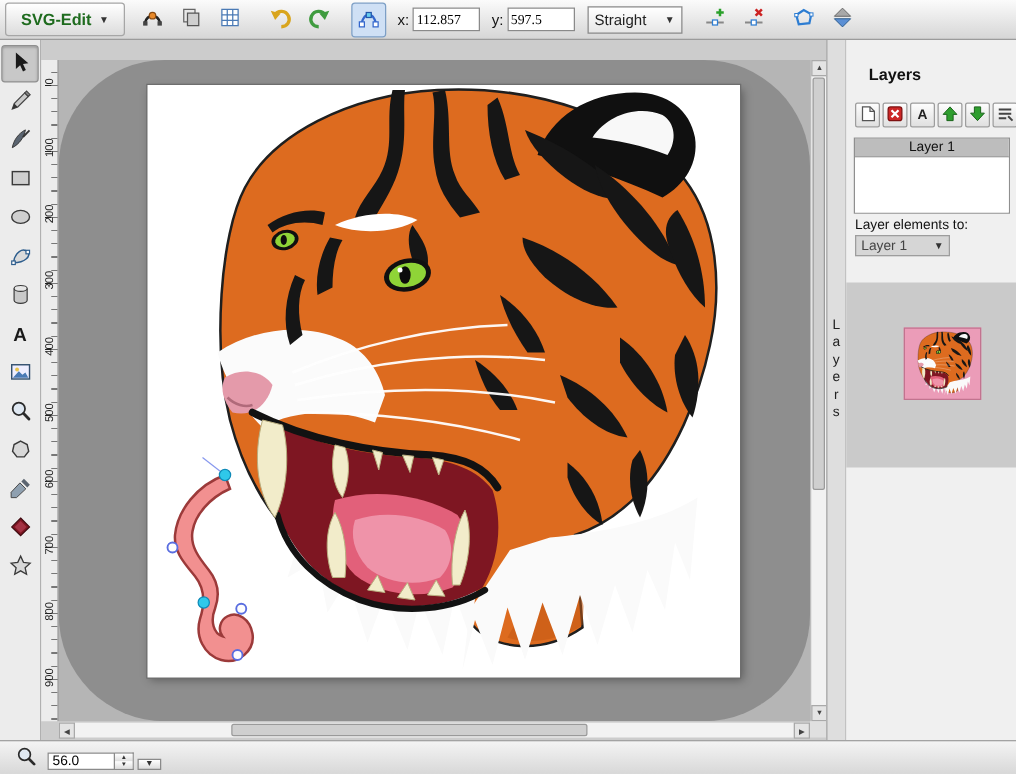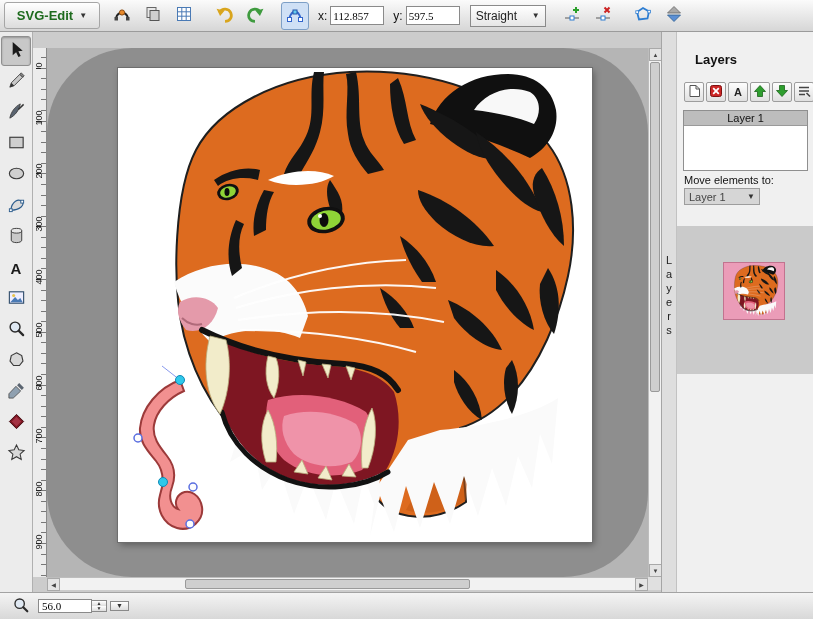--- a/index.html
+++ b/index.html
@@ -76,21 +76,21 @@
   .move-label{position:absolute;left:7px;top:142px;font-size:11px;color:#111;}
   .move-select{position:absolute;left:7px;top:156px;width:76px;height:17px;background:#d6d6d6;border:1px solid #9d9d9d;
     color:#444;font-size:11px;display:flex;align-items:center;justify-content:space-between;padding:0 4px;box-sizing:border-box;}
   .preview-block{position:absolute;left:0;top:194px;width:136px;height:148px;background:#cacaca;}
   .thumb{position:absolute;left:46px;top:36px;width:62px;height:58px;background:#eb9cb8;border:1px solid #c2738f;
     box-sizing:border-box;display:flex;align-items:center;justify-content:center;}
 
   
   .bottombar{position:absolute;left:0;top:592px;width:813px;height:27px;background:linear-gradient(#f4f4f4,#d8d8d8);
     border-top:1px solid #a3a3a3;display:flex;align-items:center;padding-left:12px;box-sizing:border-box;gap:8px;}
-  .zoom-widget{display:flex;align-items:center;height:20px;font-family:Liberation Serif, serif;}
+  .zoom-widget{display:flex;align-items:flex-end;height:20px;}
   .zoom-input{width:46px;border:1px solid #8a8a8a;background:#fff;font-size:11px;padding:0 3px;font-family:inherit;}
   .zoom-spin{display:flex;flex-direction:column;width:14px;border:1px solid #8a8a8a;border-left:none;}
   .zoom-spin div{flex:1;font-size:5px;display:flex;align-items:center;justify-content:center;background:linear-gradient(#fff,#ddd);color:#333;}
   .zoom-drop{width:17px;border:1px solid #8a8a8a;margin-left:3px;background:linear-gradient(#fff,#ddd);
     font-size:7px;display:flex;align-items:center;justify-content:center;color:#333;}
 </style>
 </head>
 <body>
 
 <div class="app">
@@ -419,21 +419,21 @@
           <span><svg width="14" height="14" viewBox="0 0 14 14">
               <path d="M2 3.5 H12 M2 7 H12 M2 10.5 H8" stroke="#444" stroke-width="1.6" fill="none"></path>
               <path d="M9.5 9 L13 12.5" stroke="#444" stroke-width="1.6"></path>
             </svg></span>
         </div>
     </div>
     <div class="layer-table">
       <div class="layer-head">Layer 1</div>
       <div class="layer-list"></div>
     </div>
-    <div class="move-label">Move elements to:</div>
+    <div class="move-label">Layer elements to:</div>
     <div class="move-select">
       <span>Layer 1</span>
       <span class="caret">▼</span>
     </div>
     <div class="preview-block">
       <div class="thumb">
         <svg viewBox="0 0 474 474" width="54" height="52">
             <use href="#tiger-art"></use>
           </svg>
       </div>

